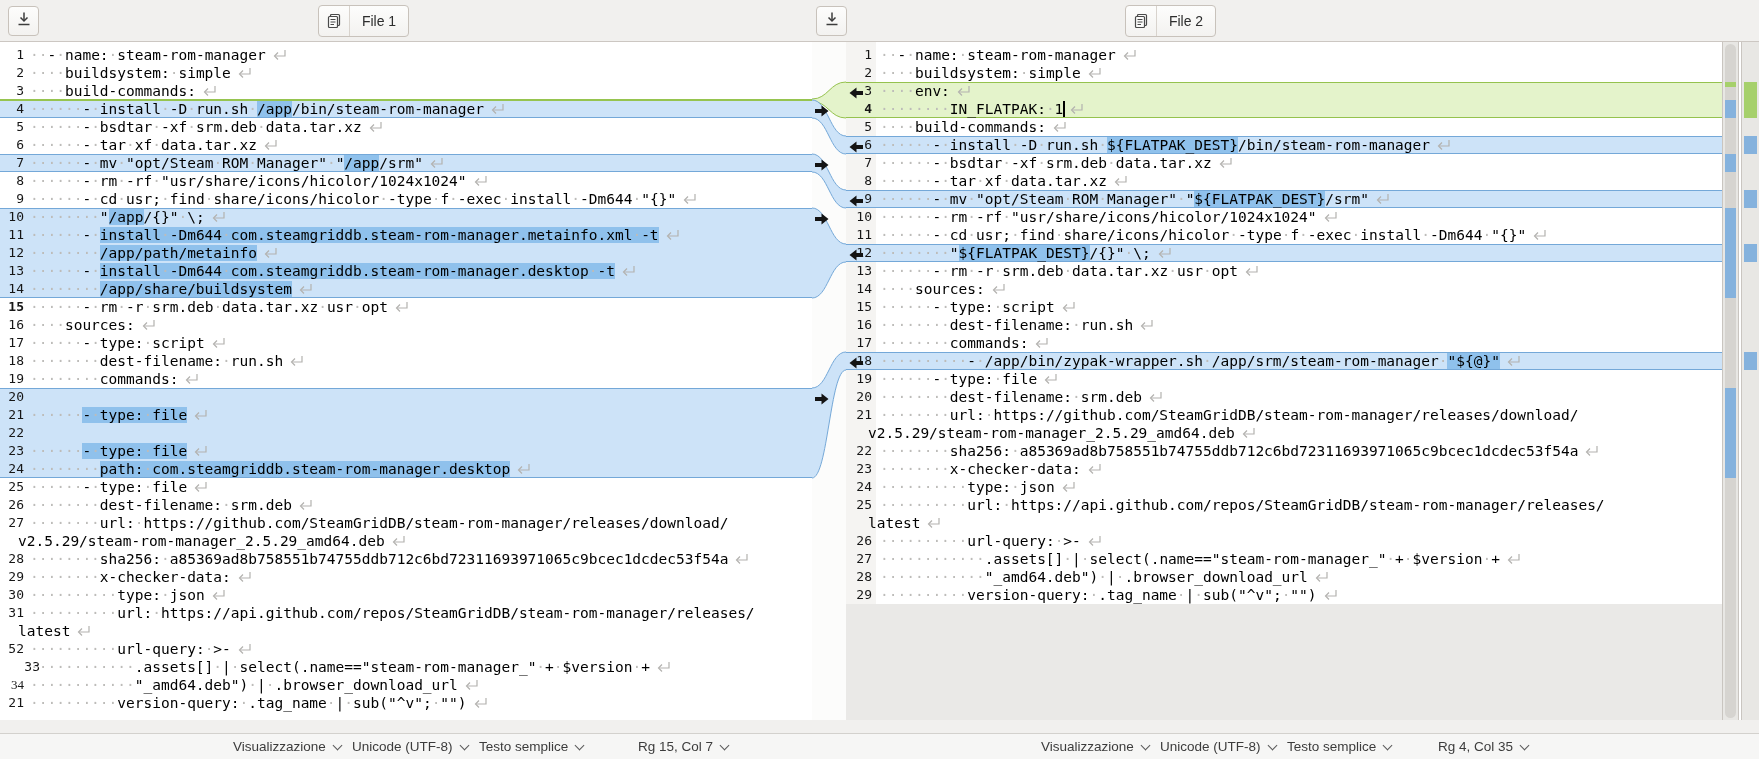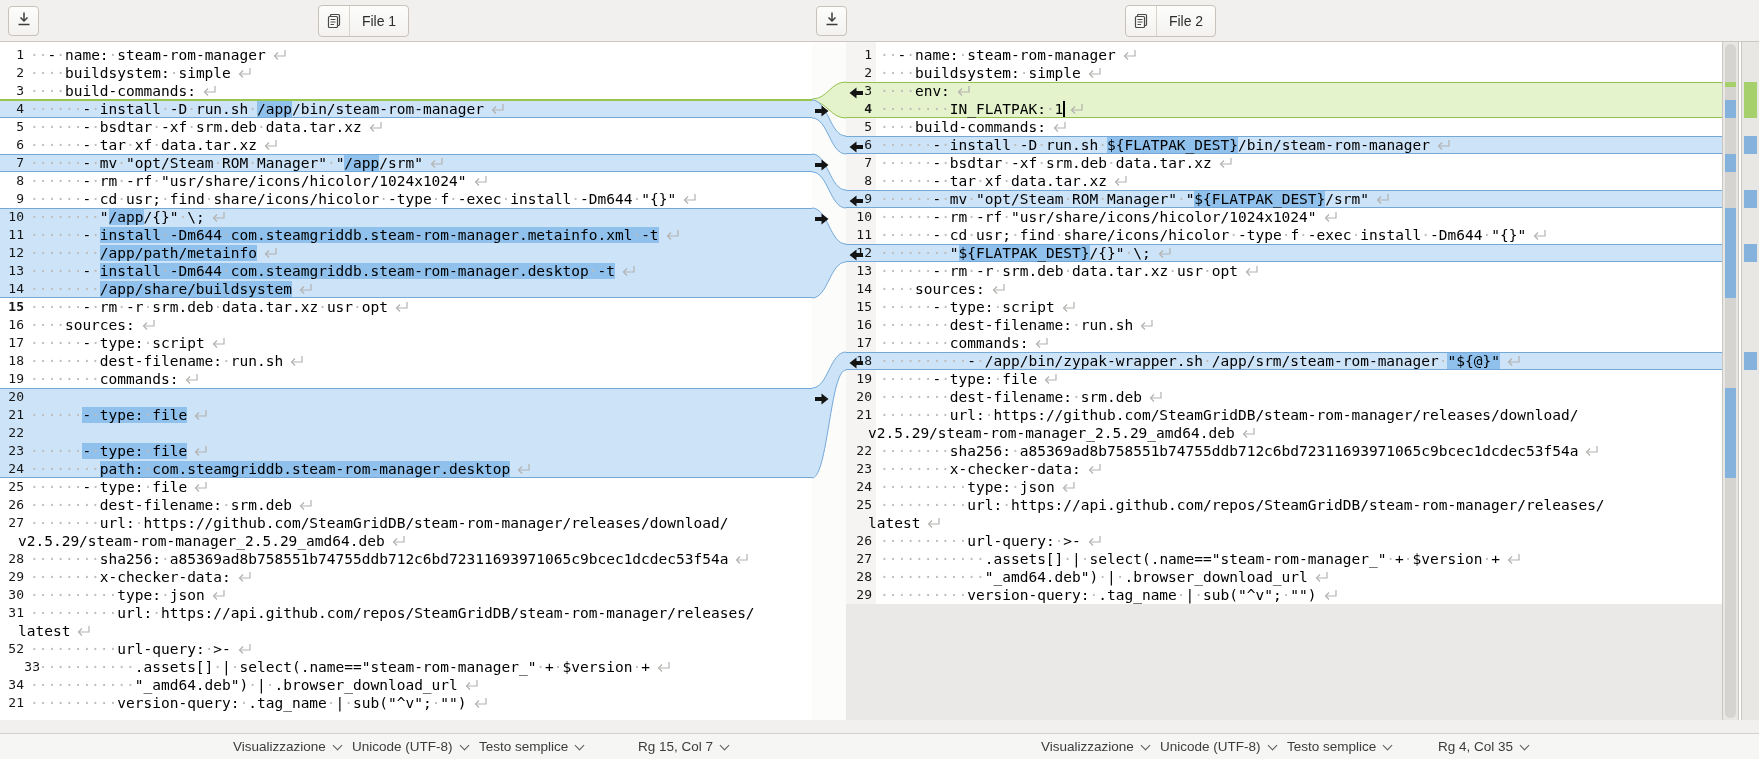--- a/index.html
+++ b/index.html
@@ -335,21 +335,21 @@
           </svg></span></span>
     </div>
     <div class="row" style="top: 616px;">
       <span class="num" style="width: 24px; padding-left: 16px;">33</span>
       <span class="code" style="left: 30px;"><span class="ws">············</span><span class="">.assets[]</span><span class="ws">·</span><span class="">|</span><span class="ws">·</span><span class="">select(.name=="steam-rom-manager_"</span><span class="ws">·</span><span class="">+</span><span class="ws">·</span><span class="">$version</span><span class="ws">·</span><span class="">+</span><span class="eolm"><svg width="15" height="10" viewBox="0 0 15 10">
             <path d="M14 0v6H4" fill="none" stroke="currentColor" stroke-width="1.2"></path>
             <path d="M7 2.5 3.5 6 7 9.5" fill="none" stroke="currentColor" stroke-width="1.2"></path>
           </svg></span></span>
     </div>
     <div class="row" style="top: 634px;">
-      <span class="num" style="width: 24px;">34</span>
+      <span class="num" style="width: 24px; font-family: Liberation Serif, serif;">34</span>
       <span class="code" style="left: 30px;"><span class="ws">············</span><span class="">"_amd64.deb")</span><span class="ws">·</span><span class="">|</span><span class="ws">·</span><span class="">.browser_download_url</span><span class="eolm"><svg width="15" height="10" viewBox="0 0 15 10">
             <path d="M14 0v6H4" fill="none" stroke="currentColor" stroke-width="1.2"></path>
             <path d="M7 2.5 3.5 6 7 9.5" fill="none" stroke="currentColor" stroke-width="1.2"></path>
           </svg></span></span>
     </div>
     <div class="row" style="top: 652px;">
       <span class="num" style="width: 24px;">21</span>
       <span class="code" style="left: 30px;"><span class="ws">··········</span><span class="">version-query:</span><span class="ws">·</span><span class="">.tag_name</span><span class="ws">·</span><span class="">|</span><span class="ws">·</span><span class="">sub("^v";</span><span class="ws">·</span><span class="">"")</span><span class="eolm"><svg width="15" height="10" viewBox="0 0 15 10">
             <path d="M14 0v6H4" fill="none" stroke="currentColor" stroke-width="1.2"></path>
             <path d="M7 2.5 3.5 6 7 9.5" fill="none" stroke="currentColor" stroke-width="1.2"></path>

